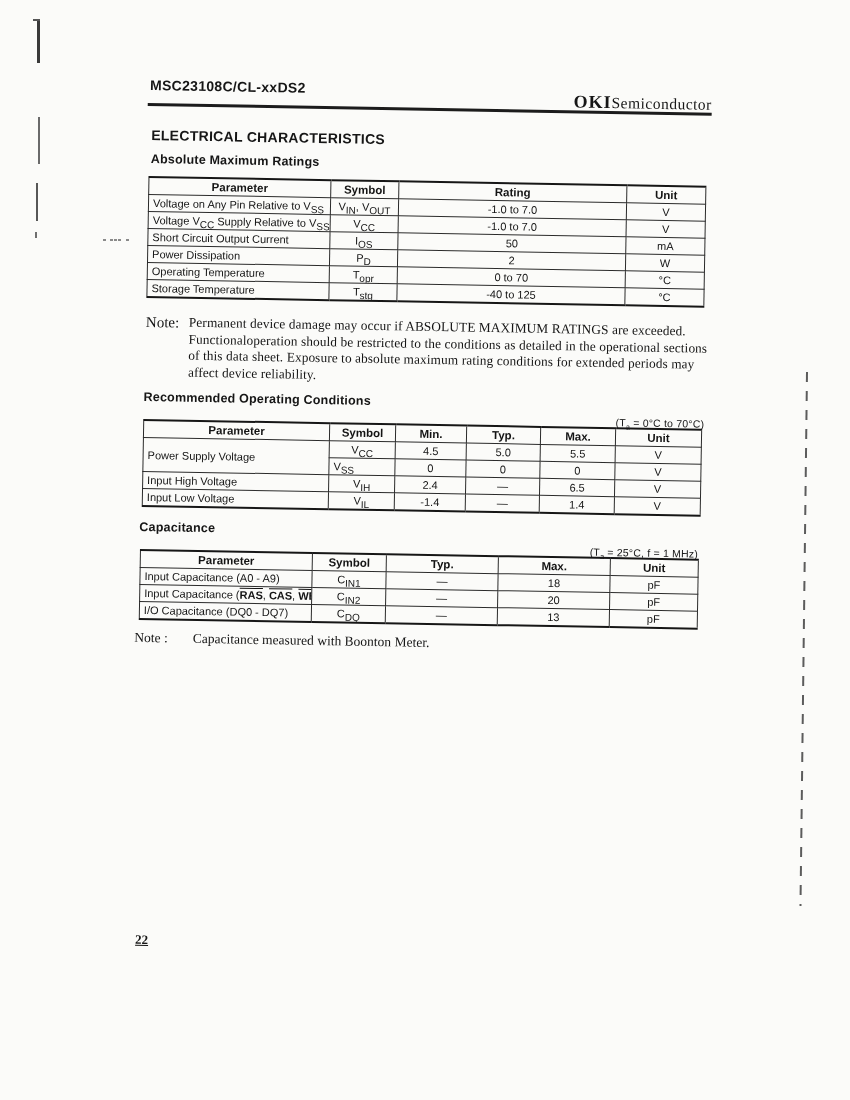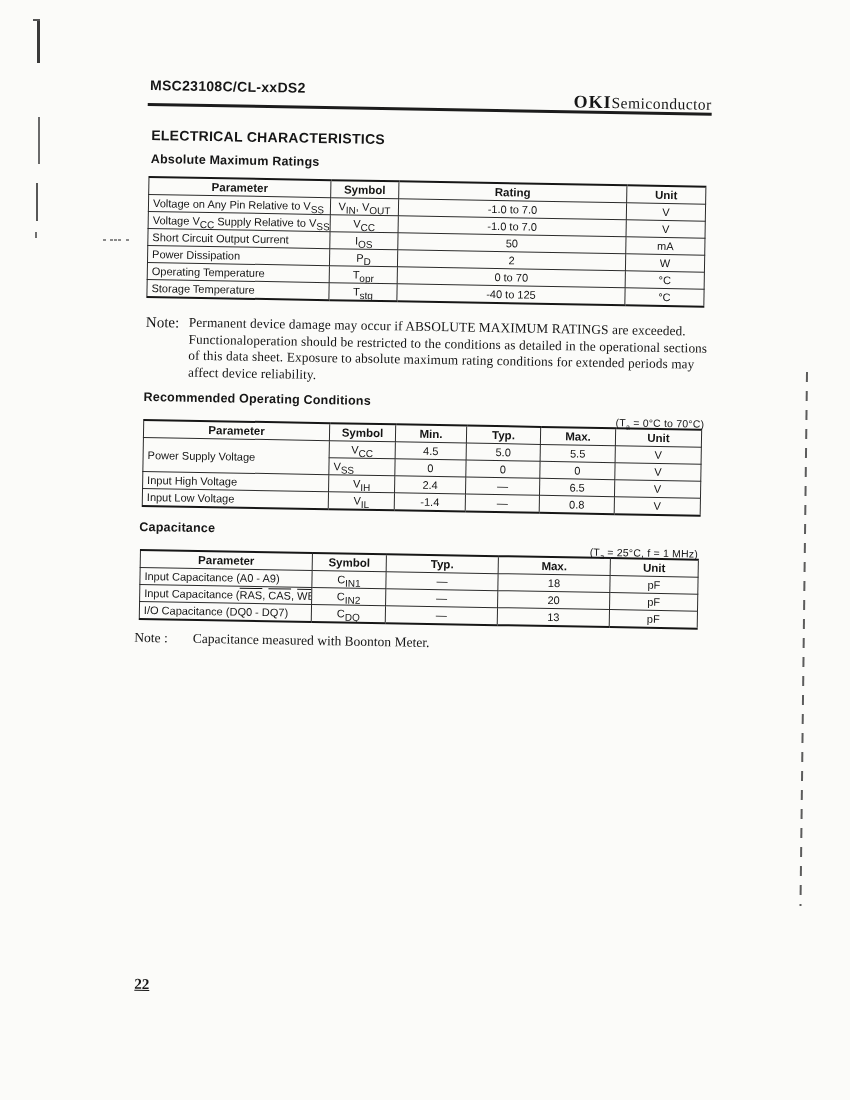--- a/index.html
+++ b/index.html
@@ -64,39 +64,39 @@
     height: 16px;
     padding: 0 4px;
     text-align: center;
     overflow: hidden;
     white-space: nowrap;
   }
   thead th { border-top: 2.5px solid #161616; font-weight: bold; font-size: 11.5px; }
   tbody tr:last-child td { border-bottom: 2px solid #161616; }
   td:first-child { text-align: left; }
   sub { font-size: 10px; line-height: 0; letter-spacing: 0; }
-  .ov { text-decoration: overline; }
+  .ov { text-decoration: overline; font-weight: bold; }
   
   .note1-label {
     position: absolute; left: 150px; top: 314px;
     font-family: "Liberation Serif", serif; font-size: 15px;
   }
   .note1-text {
     position: absolute; left: 193px; top: 314px; width: 527px;
     font-family: "Liberation Serif", serif; font-size: 13.3px;
     line-height: 16.6px; letter-spacing: 0.1px;
   }
   .note2 {
     position: absolute; left: 144px; top: 630px;
     font-family: "Liberation Serif", serif; font-size: 13.5px;
   }
   .note2-label { margin-right: 25px; }
   .page-number {
-    position: absolute; left: 150px; top: 976px;
-    font-family: "Liberation Serif", serif; font-size: 15px; font-weight: bold; text-decoration: underline;
+    position: absolute; left: 150px; top: 932px;
+    font-family: "Liberation Serif", serif; font-size: 13px; font-weight: bold; text-decoration: underline;
   }
   
   .artifact { position: absolute; background: #3a3a3a; }
   .mark1 { left: 37px; top: 19px; width: 3px; height: 44px; }
   .mark1-tip { left: 33px; top: 19px; width: 7px; height: 2px; background:#555; }
   .mark2 { left: 38px; top: 117px; width: 2px; height: 47px; background:#6a6a6a; }
   .mark3 { left: 36px; top: 183px; width: 2px; height: 38px; background:#575757; }
   .mark4 { left: 35px; top: 232px; width: 2px; height: 6px; background:#6f6f6f; }
   .dot { position: absolute; top: 239px; width: 3px; height: 2px; background: #8a8a8a; }
   .dash-line {
@@ -233,21 +233,21 @@
           <td>2.4</td>
           <td>—</td>
           <td>6.5</td>
           <td>V</td>
         </tr>
         <tr>
           <td>Input Low Voltage</td>
           <td>V<sub>IL</sub></td>
           <td>-1.4</td>
           <td>—</td>
-          <td>0.8</td>
+          <td>1.4</td>
           <td>V</td>
         </tr>
       </tbody>
     </table>
 
   <div class="table-title tt-cap">Capacitance</div>
   <div class="cond cond-cap"><span>(T</span><sub>a</sub><span> = 25°C, f = 1 MHz)</span></div>
   <table class="t-cap">
     <colgroup>
         <col style="width:172px">

